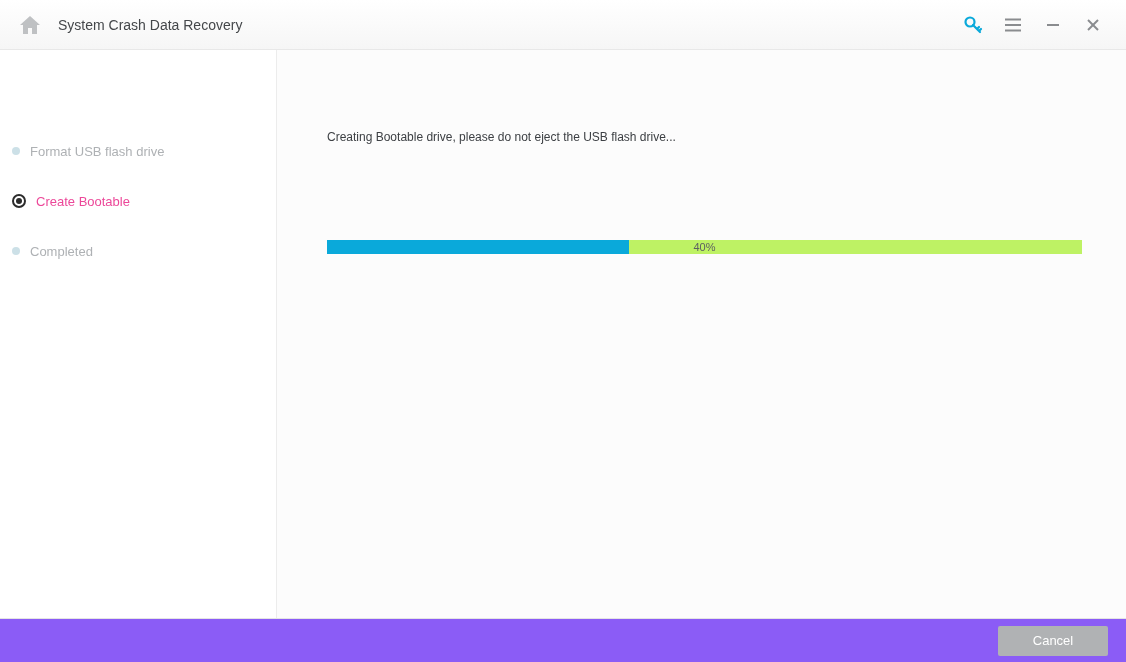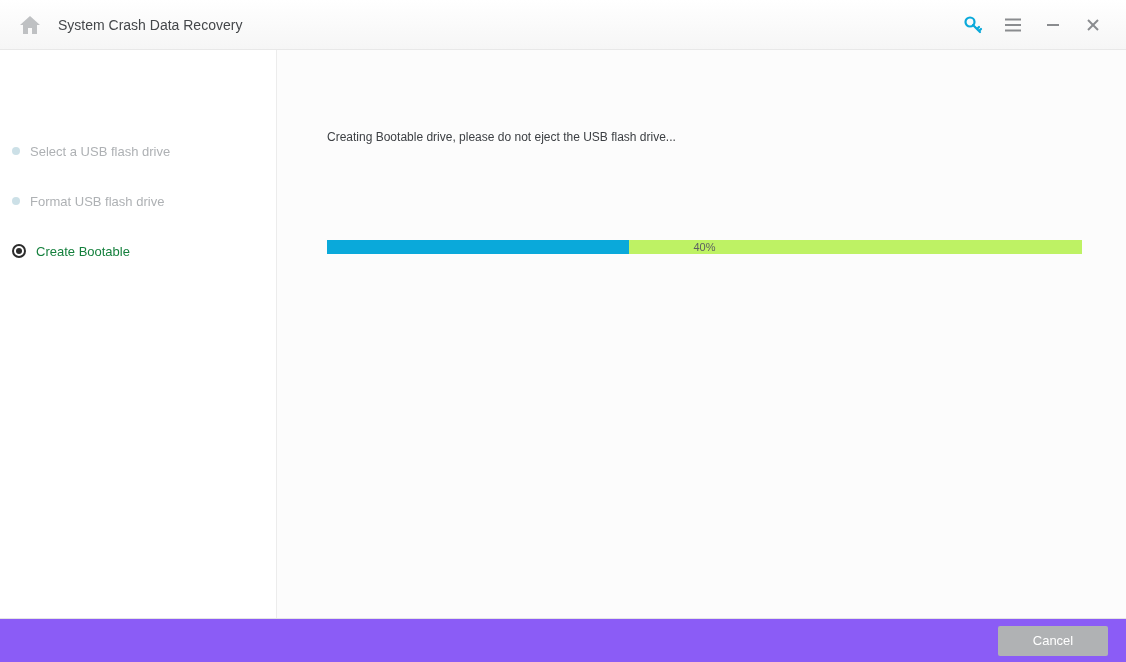--- a/index.html
+++ b/index.html
@@ -64,21 +64,21 @@
       position: absolute;
       top: 50%;
       left: 50%;
       transform: translate(-50%, -50%);
       width: 6px;
       height: 6px;
       border-radius: 50%;
       background: #2c2c2c;
     }
     .step-label { font-size: 13px; color: #aeb1b4; }
-    .step.active .step-label { color: #15803d; font-weight: 500; }
+    .step.active .step-label { color: #ec4899; font-weight: 500; }
 
     .main {
       flex: 1;
       padding: 80px 44px 0 50px;
       background: #fcfcfc;
     }
     .status-line {
       font-size: 12px;
       color: #3d4044;
       margin-bottom: 96px;
@@ -166,29 +166,29 @@
           <line x1="12" y1="2" x2="2" y2="12" stroke="#8a8c8f" stroke-width="2"></line>
         </svg>
     </span>
   </div>
 </div>
 
 <div class="content">
   <div class="sidebar">
     <div class="step">
       <span class="step-bullet"></span>
-      <span class="step-label">Select a USB flash drive</span>
-    </div>
-    <div class="step">
-      <span class="step-bullet"></span>
       <span class="step-label">Format USB flash drive</span>
     </div>
     <div class="step active">
       <span class="step-bullet active"></span>
       <span class="step-label">Create Bootable</span>
+    </div>
+    <div class="step">
+      <span class="step-bullet"></span>
+      <span class="step-label">Completed</span>
     </div>
   </div>
 
   <div class="main">
     <div class="status-line">Creating Bootable drive, please do not eject the USB flash drive...</div>
     <div class="progress-wrap">
       <div class="progress-fill" style="width: 40%;"></div>
       <span class="progress-label">40%</span>
     </div>
   </div>

